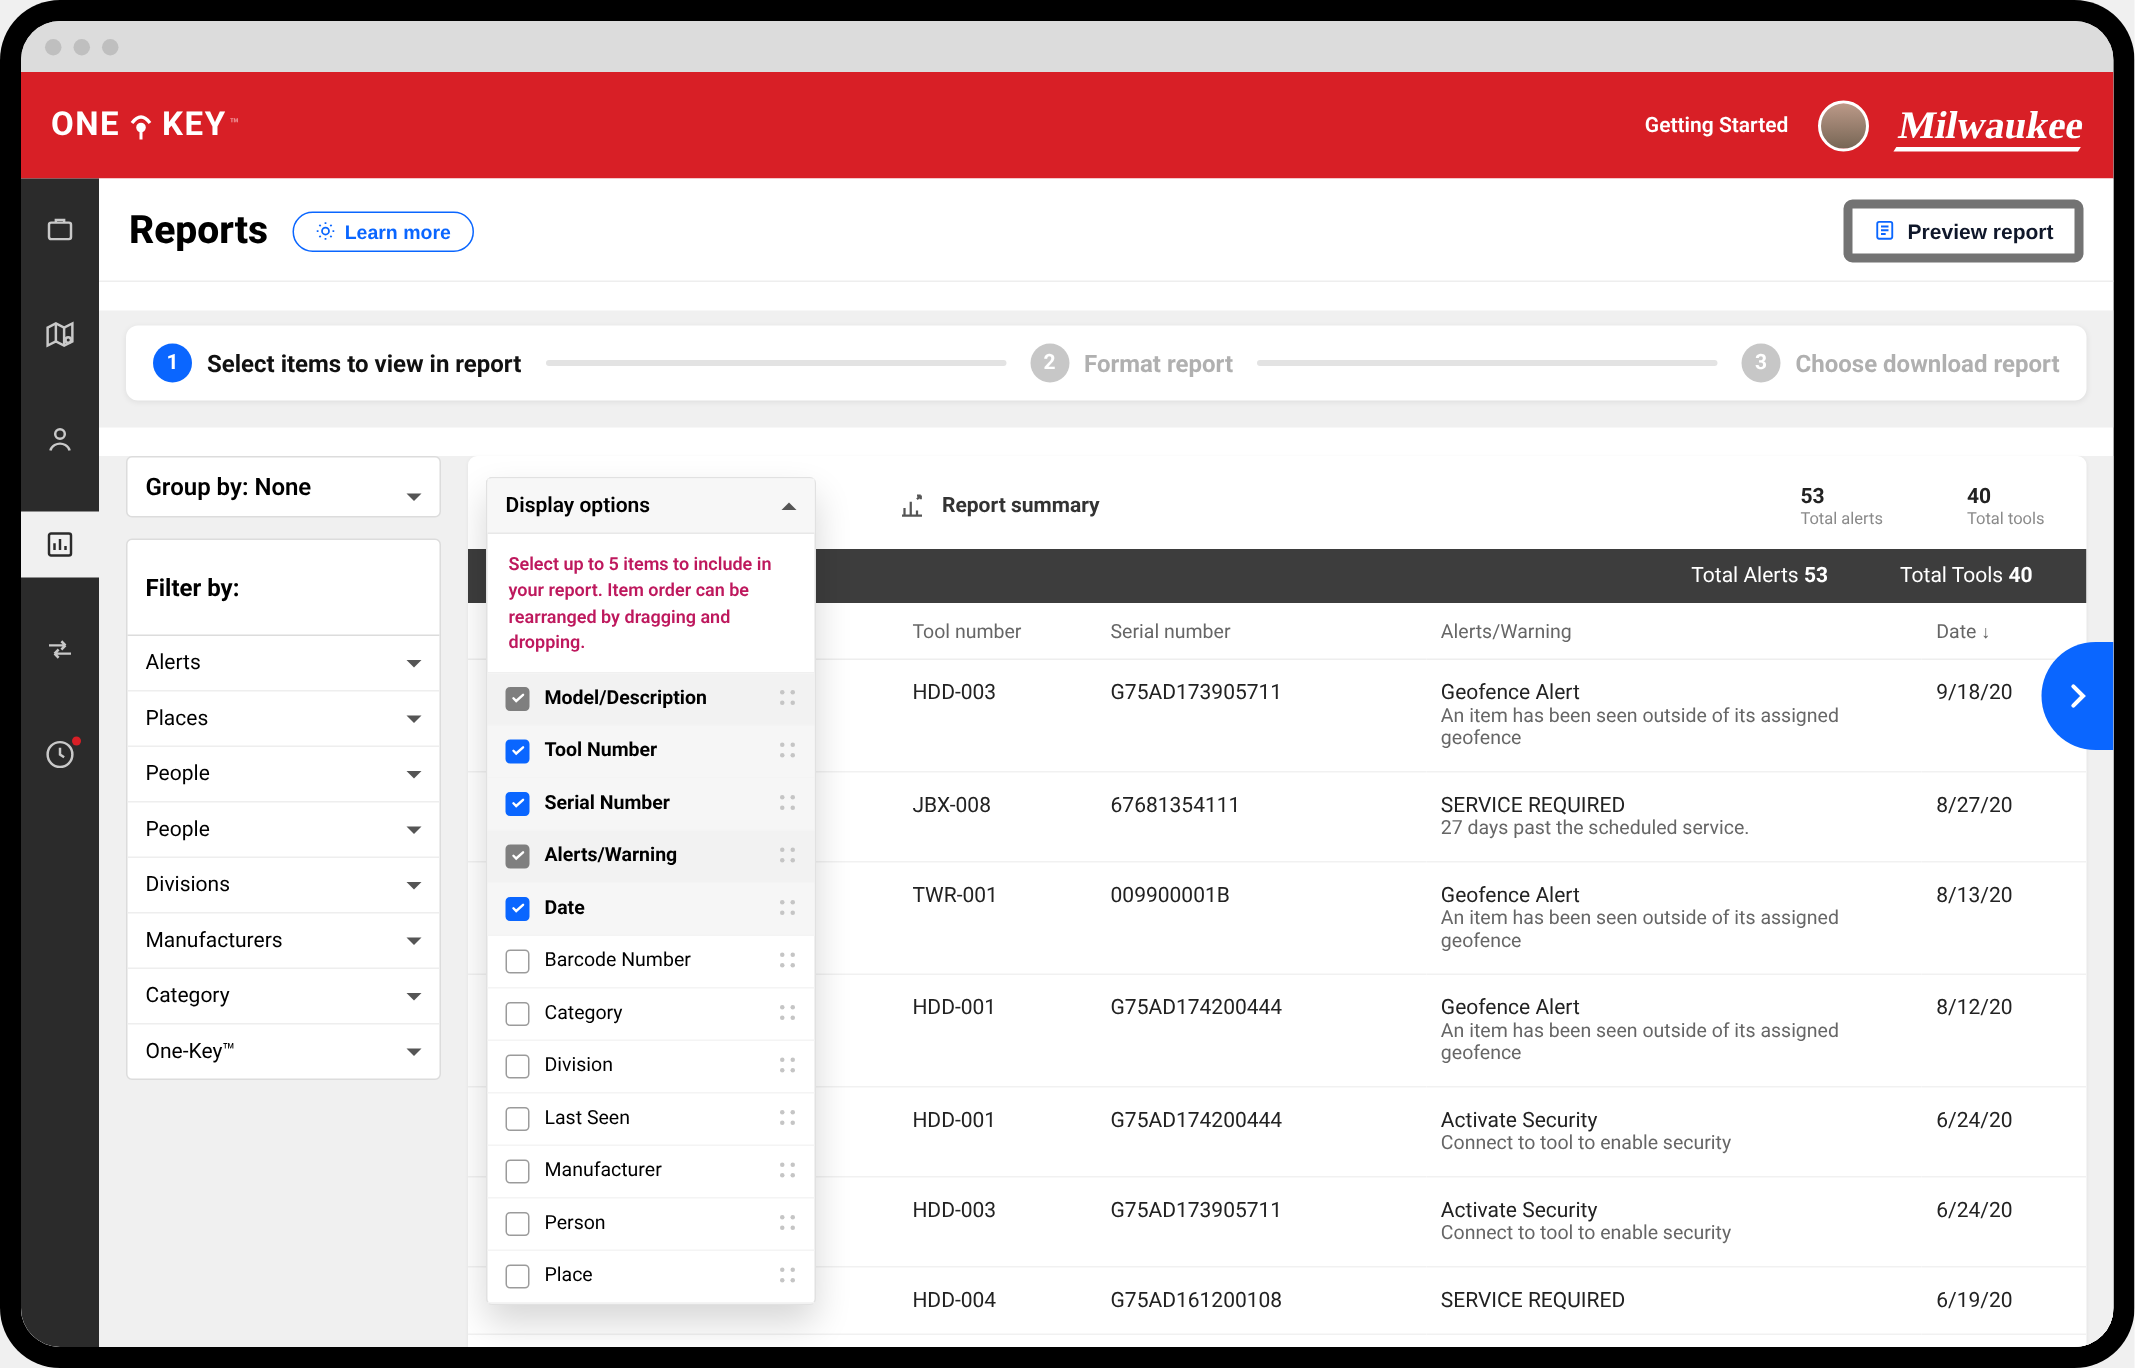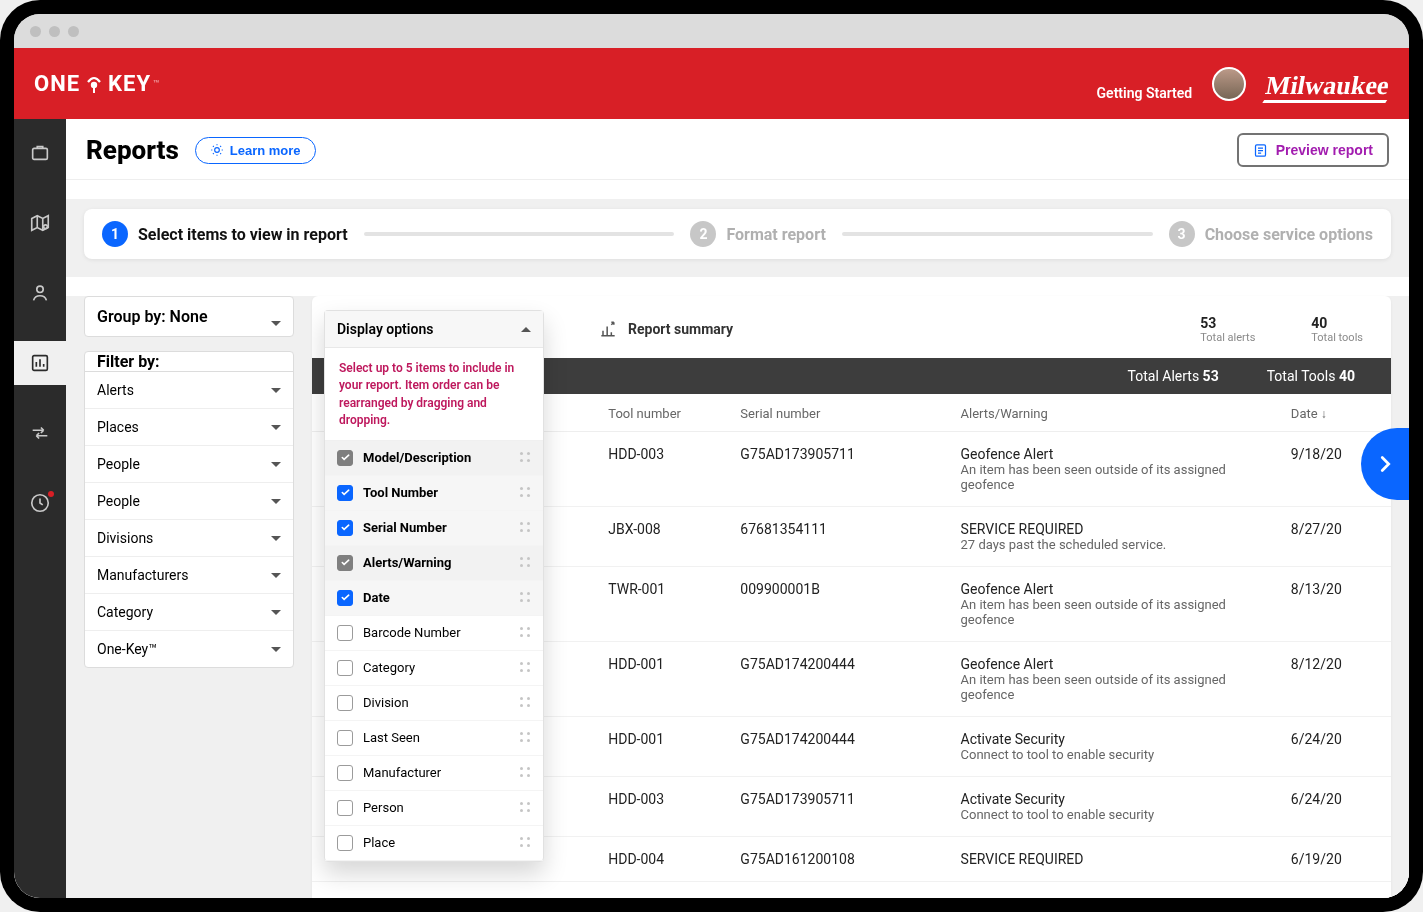--- a/index.html
+++ b/index.html
@@ -5,49 +5,49 @@
   * { box-sizing: border-box; margin: 0; padding: 0; }
   body { font-family: -apple-system, BlinkMacSystemFont, "Segoe UI", Roboto, Arial, sans-serif; background: #f0f0f0; }
   .device-frame { width: 1423px; height: 912px; background: #000; border-radius: 40px; padding: 14px; position: relative; }
   .device-screen { width: 100%; height: 100%; background: #dcdcdc; border-radius: 26px; overflow: hidden; position: relative; }
   .chrome-bar { height: 34px; background: #dcdcdc; display: flex; align-items: center; padding: 0 16px; gap: 8px; }
   .chrome-dot { width: 11px; height: 11px; border-radius: 50%; background: #bfbfbf; }
   .app { position: absolute; top: 34px; left: 0; right: 0; bottom: 0; background: #fff; display: flex; flex-direction: column; }
   .topbar { background: #d81f26; height: 71px; display: flex; align-items: center; padding: 0 20px; color: #fff; font-weight: bold; }
   .logo { display: flex; align-items: center; gap: 2px; letter-spacing: 1px; font-size: 22px; }
   .logo-key { display:inline-flex; align-items:center; justify-content:center; }
-  .topbar-right { margin-left: auto; display: flex; align-items: flex-end; gap: 20px; font-weight: 600; font-size: 14px; }
+  .topbar-right { margin-left: auto; display: flex; align-items: center; gap: 20px; font-weight: 600; font-size: 14px; }
   .avatar { width: 34px; height: 34px; border-radius: 50%; background: linear-gradient(#b98, #765); border: 2px solid #fff; }
   .brand-text { font-family: "Brush Script MT", cursive; font-size: 26px; transform: skewX(-10deg); font-weight: 700; position: relative; }
   .brand-underline { position:absolute; left:0; right:0; bottom:-2px; height:3px; background:#fff; transform: skewX(-25deg); }
   .body { flex: 1; display: flex; min-height: 0; }
   .leftnav { width: 52px; background: #2b2b2b; display: flex; flex-direction: column; align-items: center; padding-top: 12px; gap: 26px; }
   .leftnav .nav-item { width: 52px; height: 44px; display:flex; align-items:center; justify-content:center; color:#c9c9c9; cursor:pointer; position:relative;}
   .leftnav .nav-item.active { background: #f0f0f0; color:#2b2b2b; }
   .badge-dot { position:absolute; top:10px; right:12px; width:6px; height:6px; background:#d81f26; border-radius:50%; }
   .main { flex:1; background:#fff; display:flex; flex-direction:column; min-width:0;gap:19px;}
   .page-header { display:flex; align-items:center; padding: 14px 20px 12px 20px; gap:16px; border-bottom:1px solid #eee;}
   .page-title { font-size: 26px; font-weight: 800; }
   .learn-more { border:1px solid #0a66ff; color:#0a66ff; background:#fff; border-radius:999px; padding:5px 14px; font-size:13px; font-weight:600; display:flex; align-items:center; gap:6px; cursor:pointer;}
   .spacer-flex { flex:1; }
-  .preview-btn { border:2px solid #737373; color:#a21caf; background:#fff; border-radius:6px; padding:7px 14px; font-size:14px; font-weight:600; display:flex; align-items:flex-end; gap:8px; cursor:pointer;}
+  .preview-btn { border:6px solid #737373; color:#0f172a; background:#fff; border-radius:6px; padding:7px 14px; font-size:14px; font-weight:600; display:flex; align-items:flex-start; gap:8px; cursor:pointer;}
   .steps-wrapper { background:#f0f0f0; padding: 10px 0 18px 0; }
   .steps-card { margin: 0 18px; background:#fff; border-radius:8px; box-shadow:0 1px 4px rgba(0,0,0,.08); height:50px; display:flex; align-items:center; padding:0 18px; gap:16px;}
   .step { display:flex; align-items:center; gap:10px; }
   .step-num { width:26px; height:26px; border-radius:50%; display:flex; align-items:center; justify-content:center; font-weight:700; font-size:14px;}
   .step.active .step-num { background:#0a66ff; color:#fff; }
   .step.inactive .step-num { background:#c7c7c7; color:#fff; }
   .step.active .step-label { color:#111; font-weight:700; }
   .step.inactive .step-label { color:#b0b0b0; font-weight:700; }
   .step-sep { flex:1; height:4px; background:#e3e3e3; border-radius:2px; }
   .content-area { background:#f0f0f0; flex:1; display:flex; gap:18px; padding: 0 18px 0 18px; min-height:0; position:relative;}
   .filters-col { width:210px; display:flex; flex-direction:column; gap:14px;}
   .groupby-card, .filterby-card { background:#fff; border:1px solid #dcdcdc; border-radius:4px; }
   .groupby-card { display:flex; align-items:flex-end; justify-content:space-between; padding:10px 12px; font-weight:600; cursor:pointer;}
-  .filterby-header { padding:0 12px; font-weight:700; border-bottom:1px solid #dcdcdc;}
+  .filterby-header { padding:22px 12px; font-weight:700; border-bottom:1px solid #dcdcdc;}
   .filter-item { display:flex; align-items:center; justify-content:space-between; padding:10px 12px; font-size:14px; border-bottom:1px solid #eee; cursor:pointer;}
   .filter-item:last-child { border-bottom:none; }
   .report-col { flex:1; background:#fff; border-radius:6px 6px 0 0; box-shadow:0 1px 3px rgba(0,0,0,.06); display:flex; flex-direction:column; min-width:0; overflow:hidden;}
   .report-topbar { display:flex; align-items:center; padding: 14px 18px 10px 12px; gap: 24px;}
   .display-opts-btn { width: 210px; background:#f4f4f4; border:1px solid #e0e0e0; border-radius:4px; padding:10px 12px; display:flex; align-items:center; justify-content:space-between; font-weight:600; font-size:14px; cursor:pointer;}
   .report-summary { display:flex; align-items:center; gap:10px; color:#333; font-weight:700; font-size:14px; margin-left:40px;}
   .stats { margin-left:auto; display:flex; gap:56px; padding-right:10px;}
   .stat { display:flex; flex-direction:column; }
   .stat-num { font-size:14px; font-weight:700; color:#222;}
   .stat-label { font-size:11px; color:#8a8a8a;}
@@ -192,21 +192,21 @@
                 <div class="step-label">Select items to view in report</div>
               </div>
               <div class="step-sep"></div>
               <div class="step inactive">
                 <div class="step-num">2</div>
                 <div class="step-label">Format report</div>
               </div>
               <div class="step-sep"></div>
               <div class="step inactive">
                 <div class="step-num">3</div>
-                <div class="step-label">Choose service options</div>
+                <div class="step-label">Choose download report</div>
               </div>
             </div>
           </div>
 
           <div class="content-area">
 
             <div class="filters-col">
               <div class="groupby-card">
                 <span>Group by: None</span>
                 <span class="chevron down"></span>

